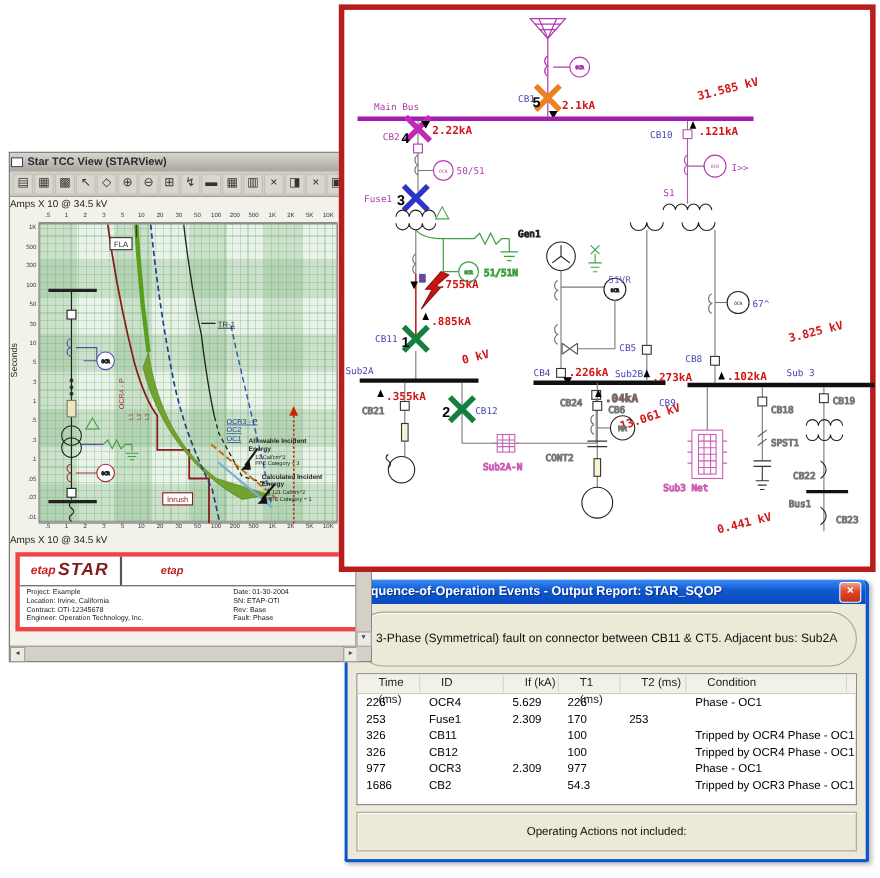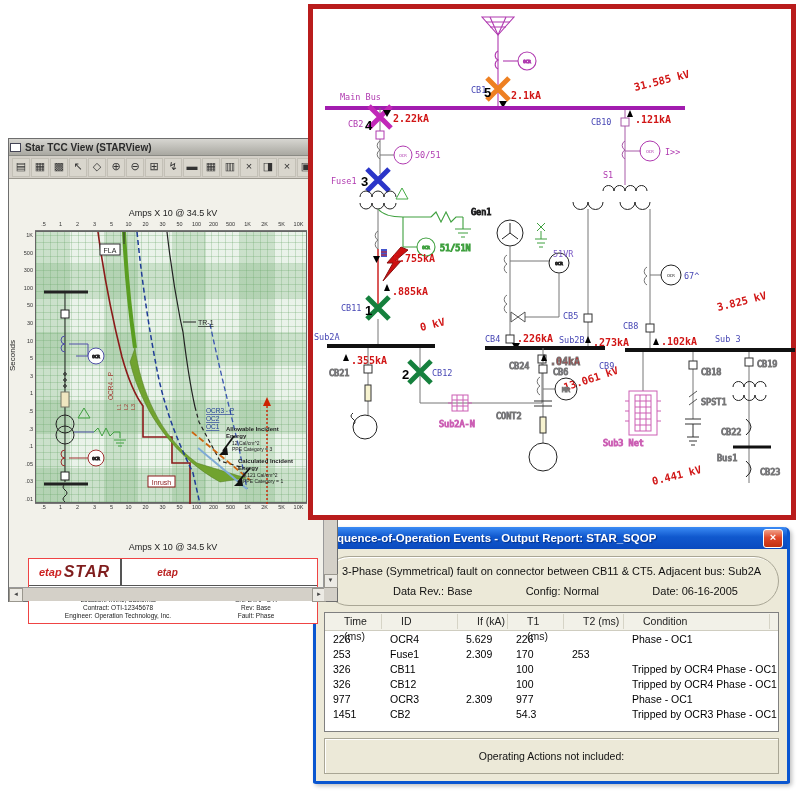--- a/index.html
+++ b/index.html
@@ -8,39 +8,39 @@
   
   #tcc{left:8px;top:138px;width:330px;height:464px;background:#F2F1EA;border:1px solid #6e6e6e;z-index:20;}
   #tcc .titlebar{height:16px;background:linear-gradient(#d7d6d1,#a9a8a1);display:flex;align-items:center;
     padding:0 1px;gap:4px;border-bottom:1px solid #8a8a84;}
   #tcc .titleicon{width:11px;height:9px;background:#fff;border:1px solid #445;box-sizing:border-box;}
   #tcc .titletext{font-size:10px;font-weight:bold;color:#2b2b2b;white-space:nowrap;}
   #tcc .toolbar{height:22px;background:#D4D0C8;border-bottom:1px solid #9a978e;display:flex;align-items:center;
     padding:0 3px;gap:1px;}
   .tbtn{width:17px;height:17px;border:1px solid #c3c0b6;background:#D9D6CD;font-size:11px;line-height:15px;
     text-align:center;color:#333;cursor:pointer;}
-  .axis-label{height:13px;text-align:center;font-size:9px;color:#222;padding-top:1px;margin-top:28px;}
+  .axis-label{height:13px;text-align:left;font-size:9px;color:#222;padding-top:1px;}
   .ruler{height:9px;margin-left:26px;width:272px;display:flex;justify-content:space-between;
     font-size:5.5px;color:#333;border-bottom:1px solid #777;}
   .ruler.bottom{border-bottom:none;border-top:1px solid #777;}
   .ruler span{flex:1;text-align:center;}
   .plotrow{display:flex;}
   .yaxis{width:26px;position:relative;display:flex;flex-direction:column;justify-content:space-between;
     font-size:5.5px;color:#333;text-align:right;padding:1px 2px 1px 0;box-sizing:border-box;height:272px;}
   .seconds{position:absolute;left:-12px;top:120px;transform:rotate(-90deg);font-size:8px;color:#222;}
   .plot{width:272px;height:272px;position:relative;border:1px solid #666;box-sizing:border-box;
     background-color:#fdfefd;
     background-image:
       repeating-linear-gradient(90deg, rgba(110,170,110,.30) 0 34px, rgba(110,170,110,.07) 34px 68px),
       repeating-linear-gradient(0deg, rgba(110,170,110,.30) 0 34px, rgba(110,170,110,.07) 34px 68px),
       repeating-linear-gradient(90deg, rgba(80,150,80,.25) 0 1px, transparent 1px 7px),
       repeating-linear-gradient(0deg, rgba(80,150,80,.25) 0 1px, transparent 1px 7px);}
   .plot svg{position:absolute;left:0;top:0;}
   
-  .tccfoot{margin:3px 19px;border:1px solid #ef4444;background:#fff;text-align:center;}
+  .tccfoot{margin:3px 5px;border:4px solid #ef4444;background:#fff;}
   .tccfoot .toprow{display:flex;border-bottom:1px solid #555;height:26px;}
   .cell{box-sizing:border-box;}
   .logoL{width:92px;border-right:1px solid #555;display:flex;align-items:center;justify-content:center;gap:2px;}
   .logoL .e{color:#C22;font-style:italic;font-weight:bold;font-size:11px;}
   .logoL .s{color:#7f1d1d;font-style:italic;font-weight:bold;font-size:16px;letter-spacing:1px;}
   .ctitle{flex:1;display:flex;align-items:center;justify-content:center;font-weight:bold;font-size:9px;}
   .logoR{width:92px;border-left:1px solid #555;display:flex;align-items:center;justify-content:center;}
   .logoR .e{color:#B22;font-weight:bold;font-size:10px;font-style:italic;}
   .inforow{display:flex;padding:2px 6px 3px 6px;}
   .infocol{font-size:6.5px;color:#222;line-height:8px;}
@@ -94,25 +94,20 @@
 <body>
 
 <div class="win" id="sqop">
   <div class="titlebar">
     <span class="titletext">Sequence-of-Operation Events - Output Report: STAR_SQOP</span>
     <span class="closebtn">×</span>
   </div>
   <div class="client">
     <div class="panelbox faultbox">
       <div class="faultline">3-Phase (Symmetrical) fault on connector between CB11 &amp; CT5.  Adjacent bus: Sub2A</div>
-      <div class="revline">
-        <span>Data Rev.:  Base</span>
-        <span>Config:  Normal</span>
-        <span>Date:  06-16-2005</span>
-      </div>
     </div>
     <div class="tablebox">
       <div class="thead">
         <span>Time (ms)</span>
         <span>ID</span>
         <span>If (kA)</span>
         <span>T1 (ms)</span>
         <span>T2 (ms)</span>
         <span>Condition</span>
         <span></span>
@@ -156,21 +151,21 @@
       <div class="trow">
         <span>977</span>
           <span>OCR3</span>
           <span>2.309</span>
           <span>977</span>
           <span></span>
           <span>Phase - OC1</span>
           <span></span>
       </div>
       <div class="trow">
-        <span>1451</span>
+        <span>1686</span>
           <span>CB2</span>
           <span></span>
           <span>54.3</span>
           <span></span>
           <span>Tripped by OCR3 Phase - OC1</span>
           <span></span>
       </div>
     </div>
     <div class="panelbox footbox">
       <div>Operating Actions not included:</div>

